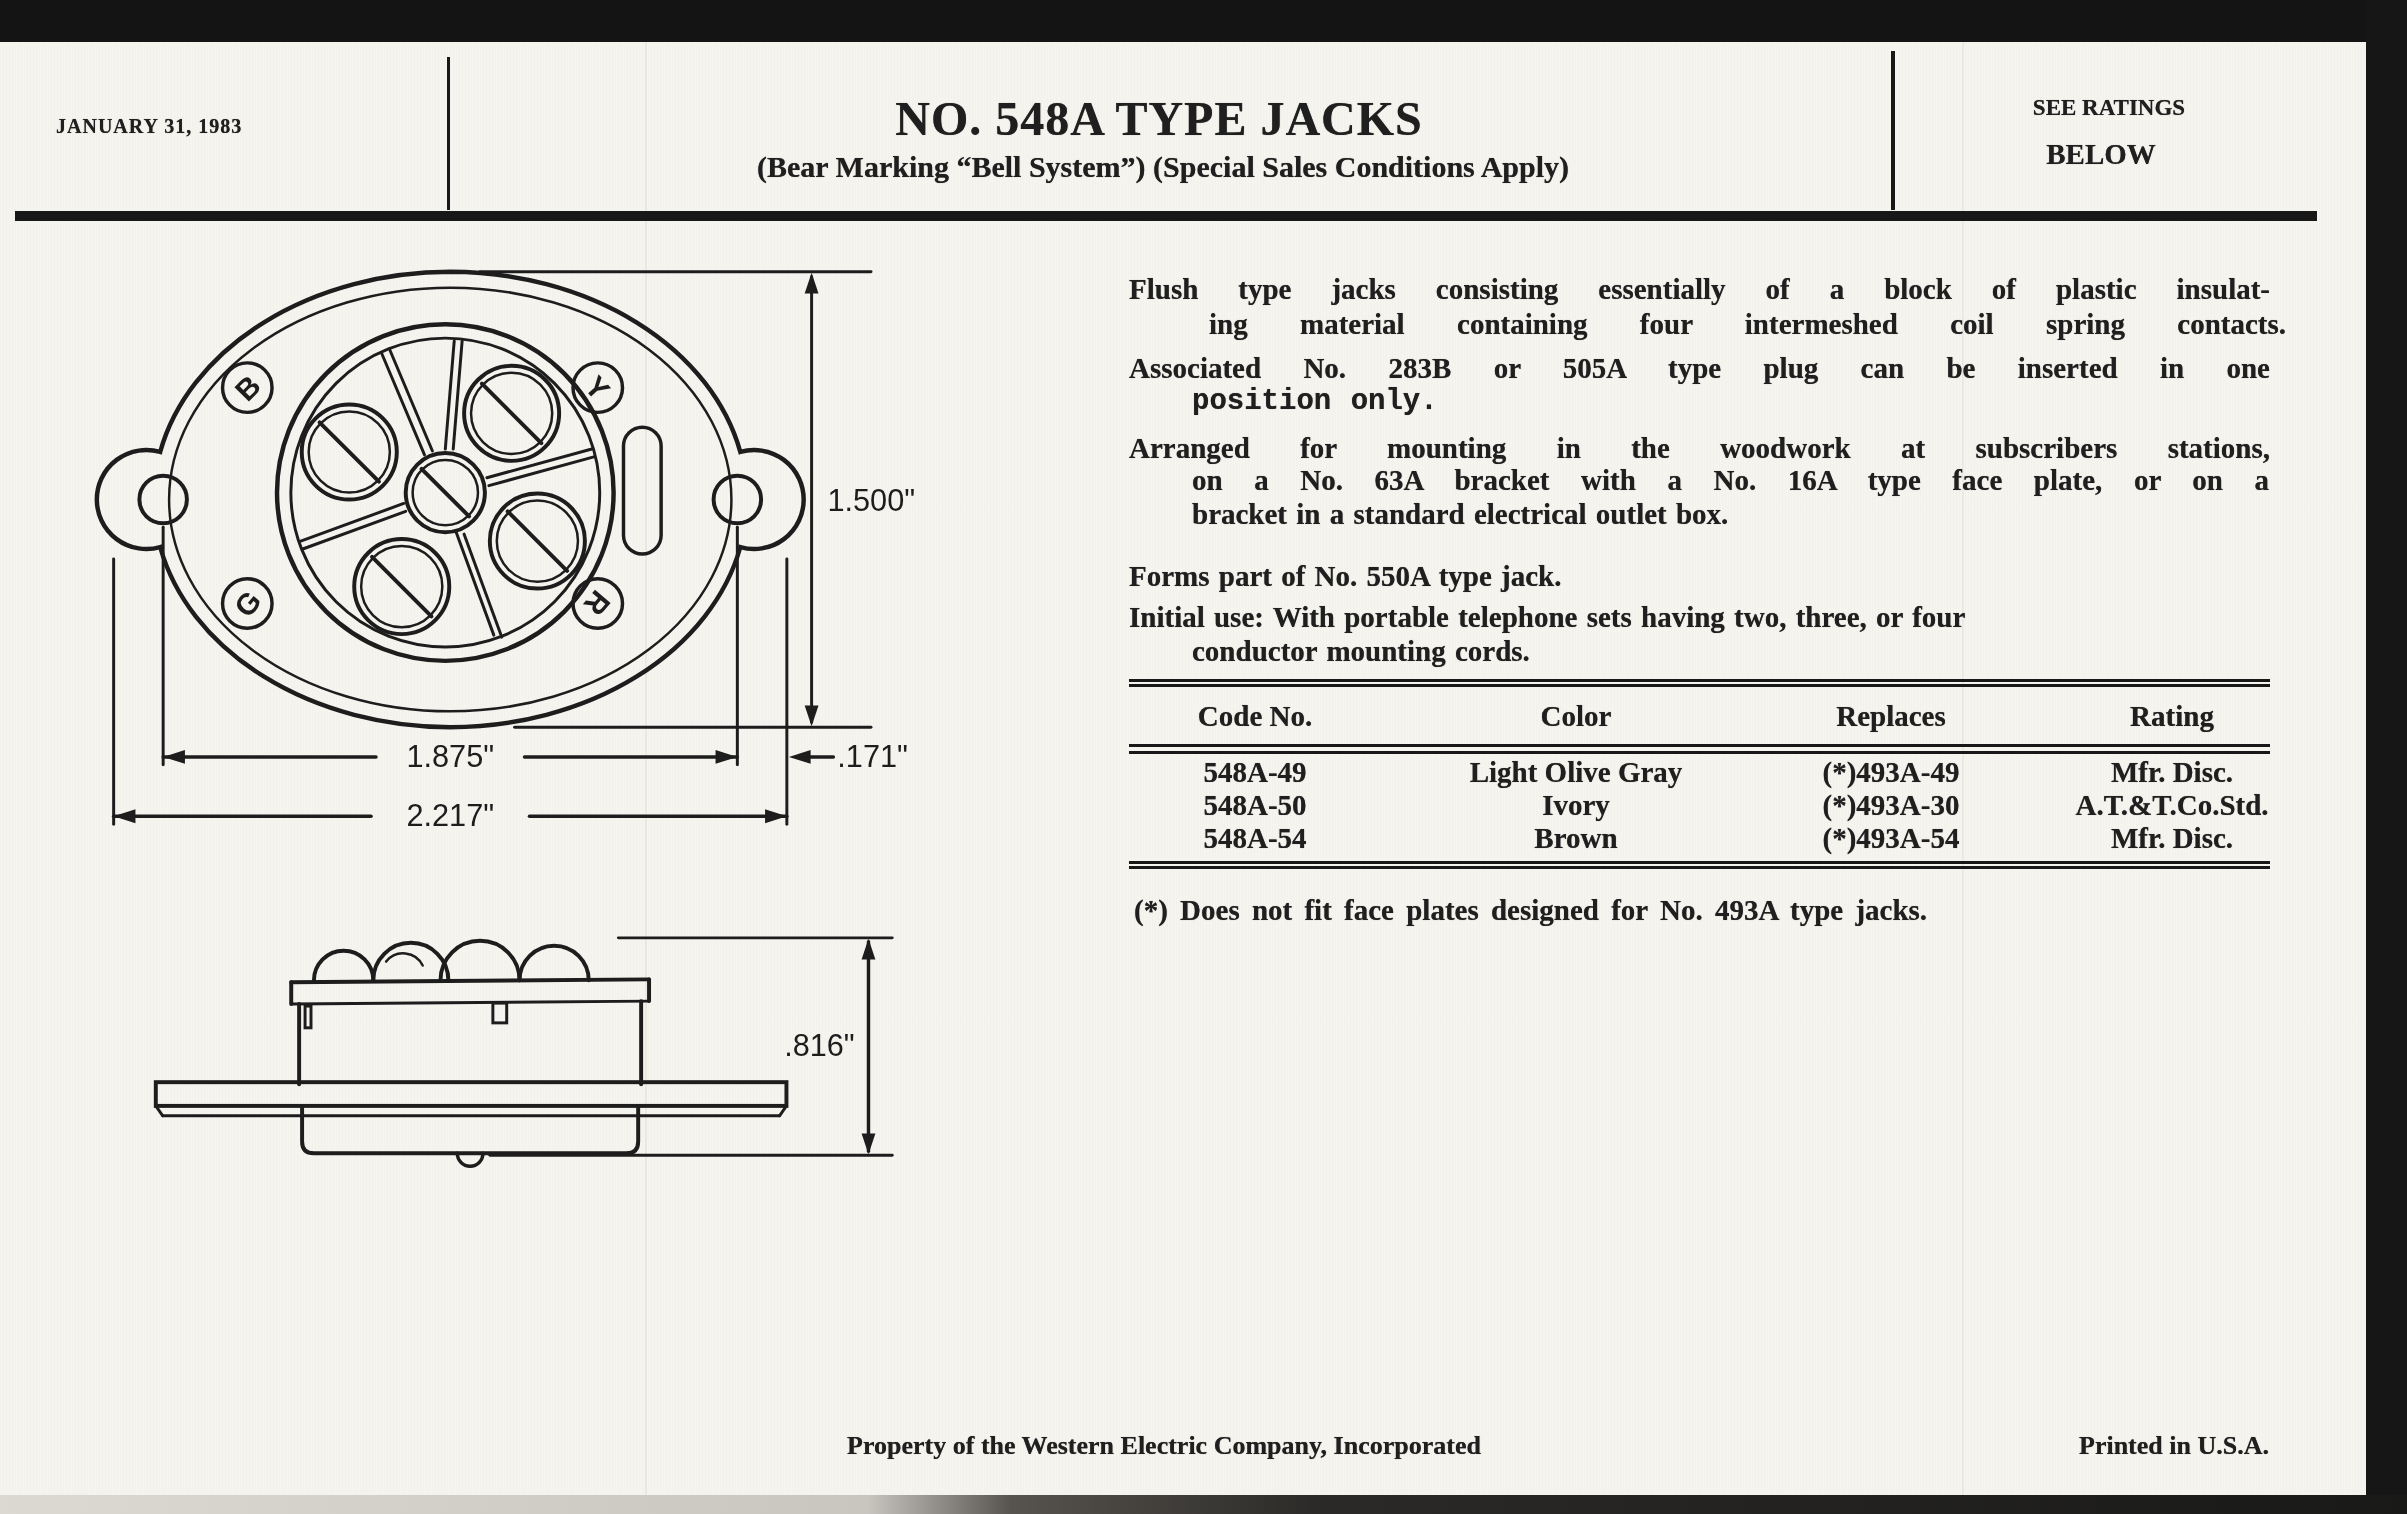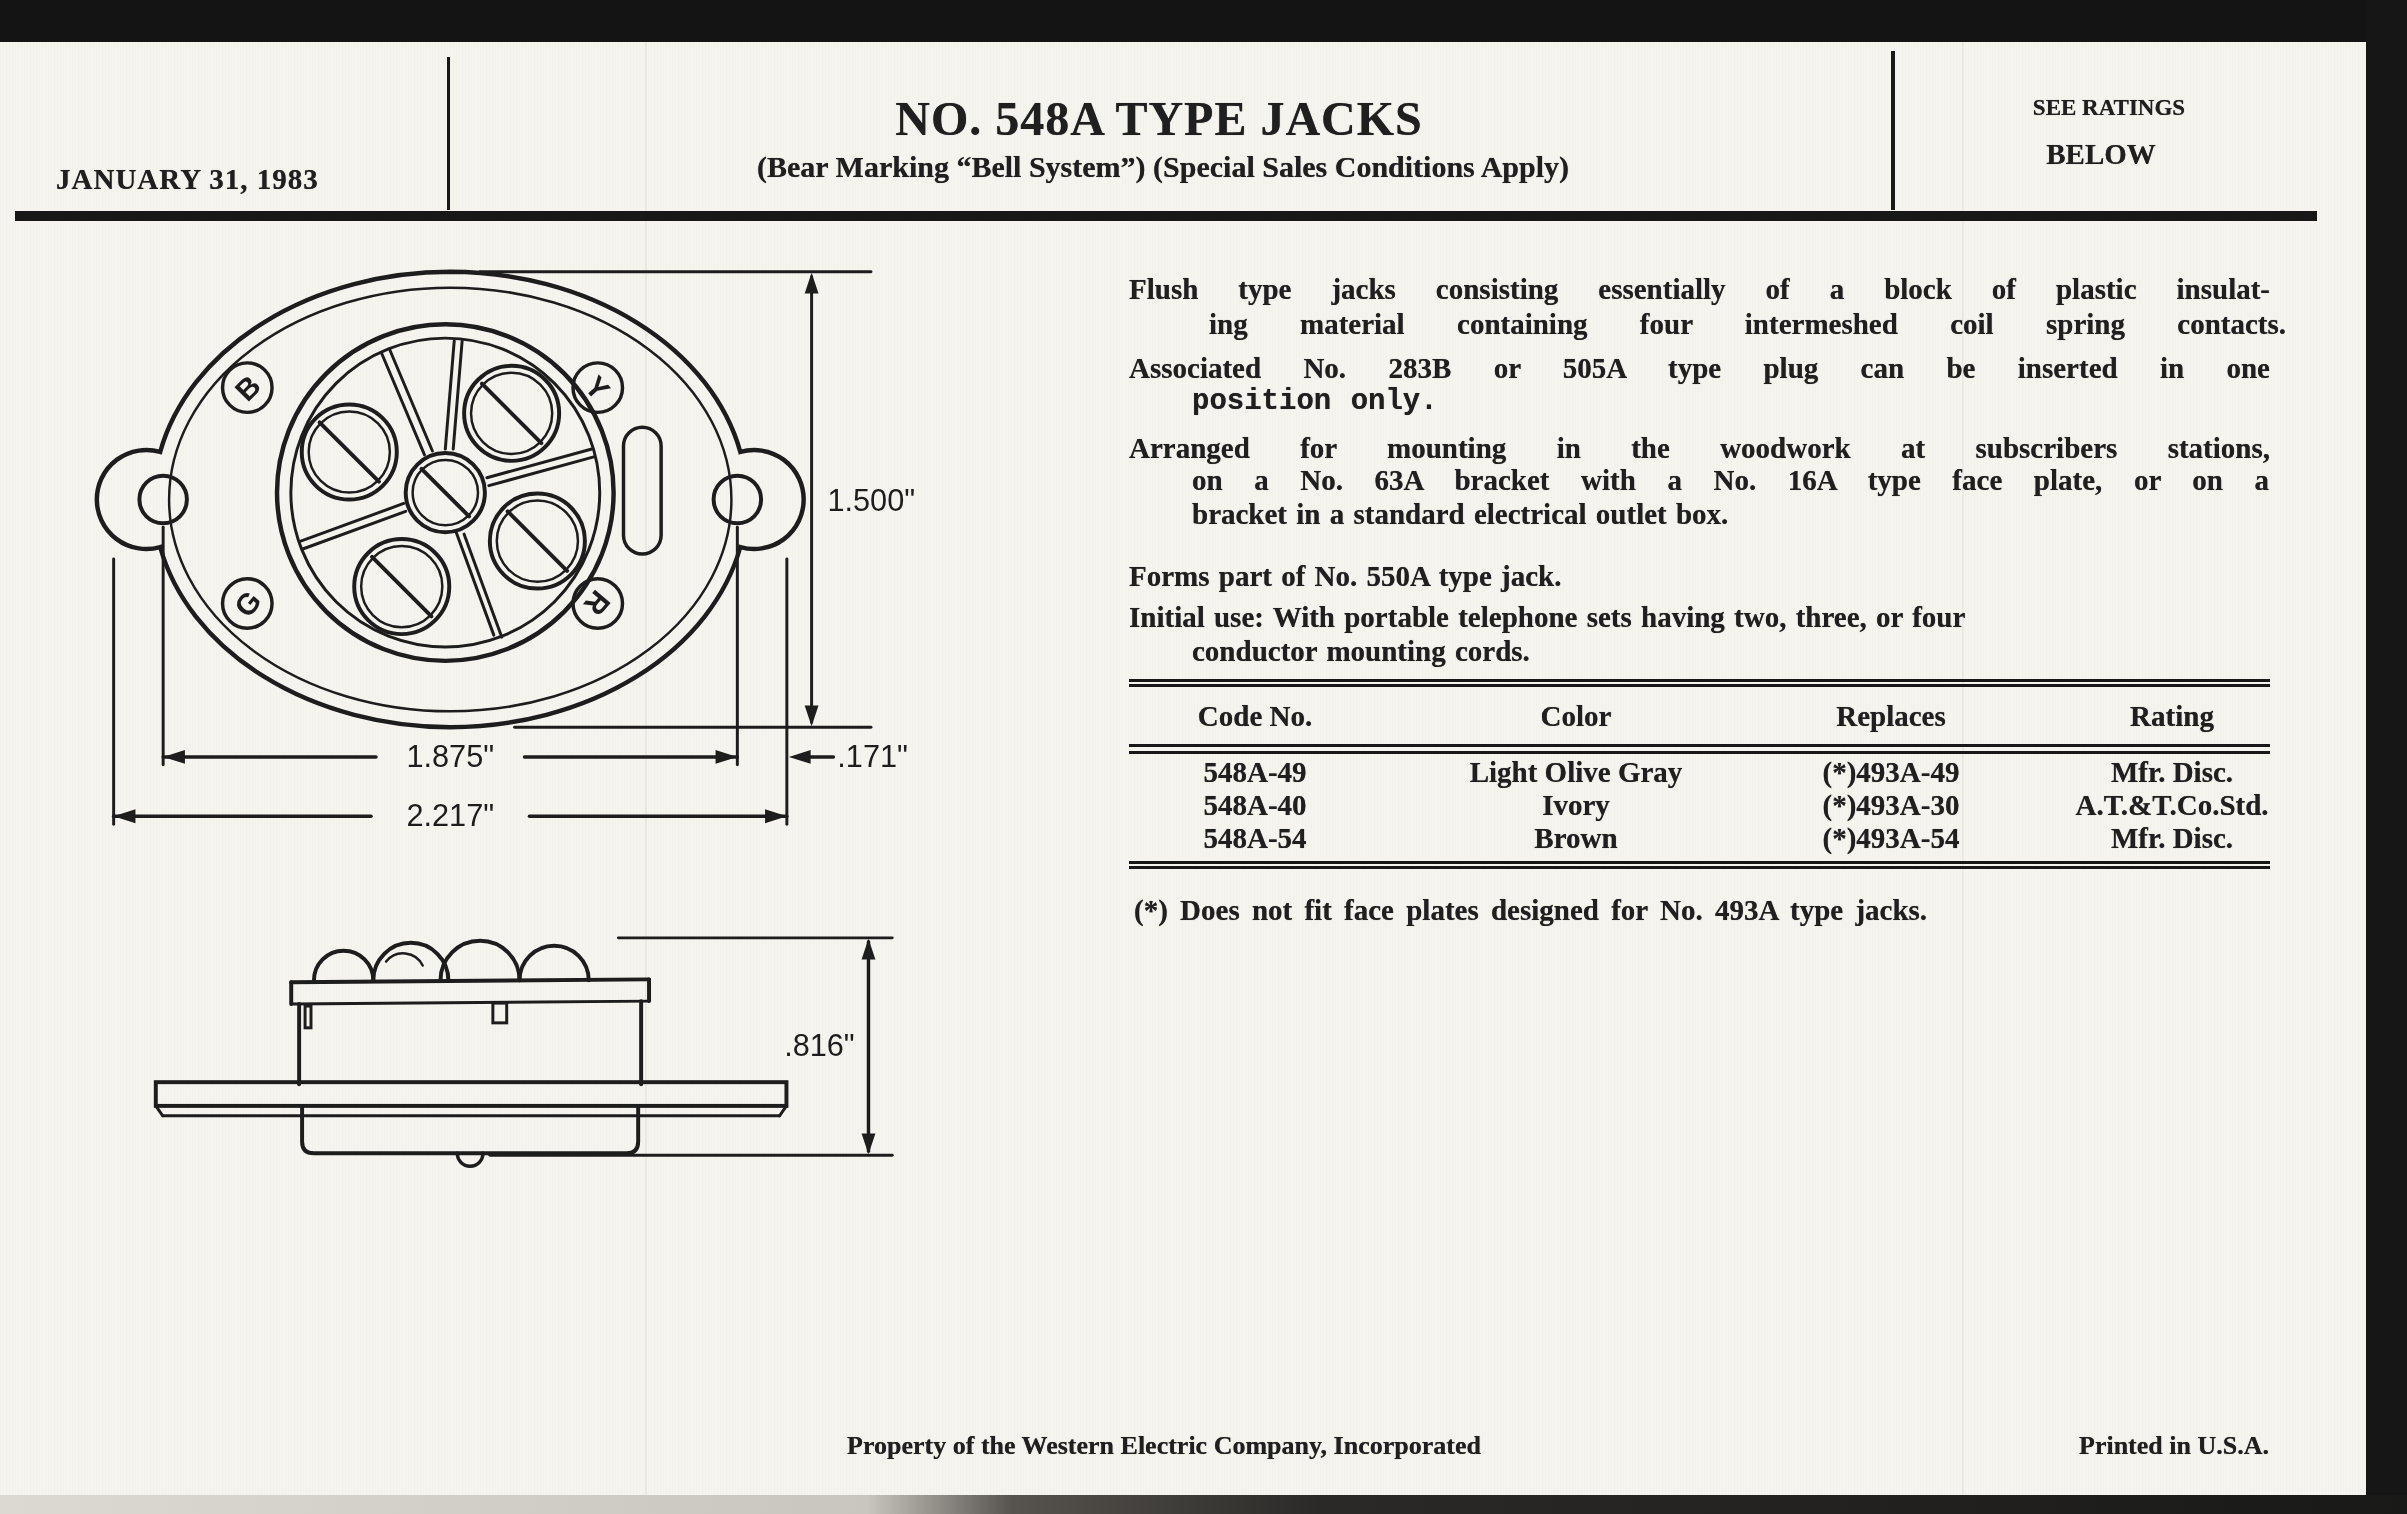--- a/index.html
+++ b/index.html
@@ -31,21 +31,21 @@
 </style>
 </head>
 <body>
 
 <div class="stage">
   <div class="paper">
     <div class="seam" style="left:645px"></div>
     <div class="seam" style="left:1962px;background:rgba(0,0,0,0.035)"></div>
   </div>
 
-  <div class="txt" style="left:56px;top:115px;font-size:29px;font-weight:700;letter-spacing:1px;margin-top:48px;">JANUARY 31, 1983</div>
+  <div class="txt" style="left:56px;top:115px;font-size:20px;font-weight:700;letter-spacing:1px;">JANUARY 31, 1983</div>
 
   <div class="txt cx" style="left:1159px;top:91px;font-size:48px;font-weight:700;letter-spacing:1px;">NO. 548A TYPE JACKS</div>
 
   <div class="txt cx" style="left:1163px;top:150px;font-size:30px;font-weight:700;">(Bear Marking “Bell System”) (Special Sales Conditions Apply)</div>
 
   <div class="txt cx" style="left:2109px;top:95px;font-size:23px;font-weight:700;">SEE RATINGS</div>
   <div class="txt cx" style="left:2101px;top:138px;font-size:29px;font-weight:700;">BELOW</div>
 
   <div class="rule" style="left:447px;top:57px;width:3px;height:153px;"></div>
   <div class="rule" style="left:1891px;top:51px;width:4px;height:159px;"></div>
@@ -69,21 +69,21 @@
   <div class="tc" style="left:1891px;top:700px;">Replaces</div>
   <div class="tc" style="left:2172px;top:700px;">Rating</div>
 
   <div class="rule-double" style="left:1129px;top:744px;width:1141px;height:4px;border-top-width:3px;border-bottom-width:3px;"></div>
 
   <div class="tc" style="left:1255px;top:756px;">548A-49</div>
   <div class="tc" style="left:1576px;top:756px;">Light Olive Gray</div>
   <div class="tc" style="left:1891px;top:756px;">(*)493A-49</div>
   <div class="tc" style="left:2172px;top:756px;">Mfr. Disc.</div>
 
-  <div class="tc" style="left:1255px;top:789px;">548A-40</div>
+  <div class="tc" style="left:1255px;top:789px;">548A-50</div>
   <div class="tc" style="left:1576px;top:789px;">Ivory</div>
   <div class="tc" style="left:1891px;top:789px;">(*)493A-30</div>
   <div class="tc" style="left:2172px;top:789px;">A.T.&amp;T.Co.Std.</div>
 
   <div class="tc" style="left:1255px;top:822px;">548A-54</div>
   <div class="tc" style="left:1576px;top:822px;">Brown</div>
   <div class="tc" style="left:1891px;top:822px;">(*)493A-54</div>
   <div class="tc" style="left:2172px;top:822px;">Mfr. Disc.</div>
 
   <div class="rule-double" style="left:1129px;top:861px;width:1141px;height:2px;"></div>

